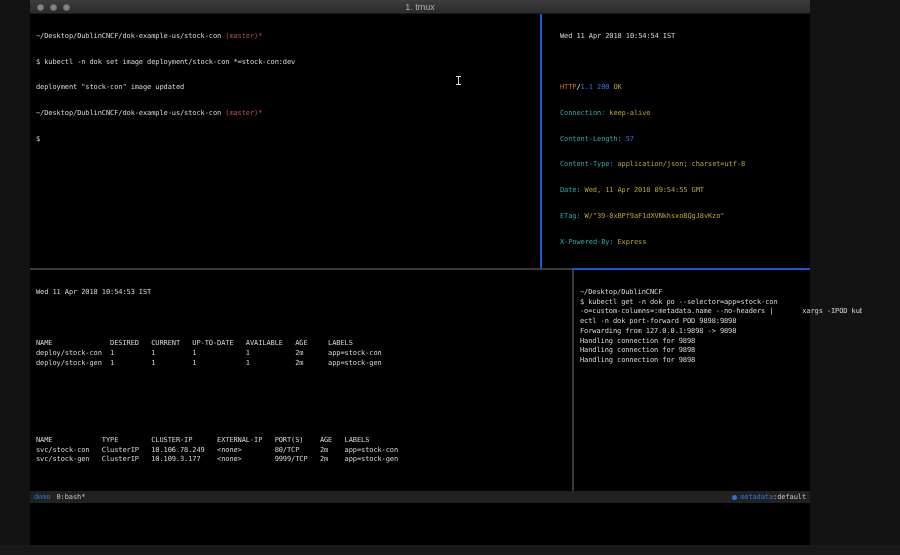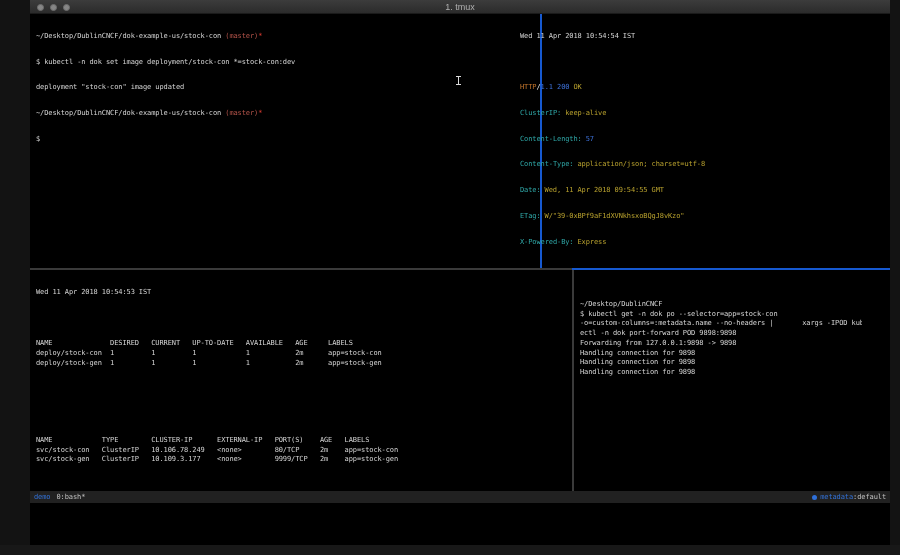--- a/index.html
+++ b/index.html
@@ -8,21 +8,21 @@
 
   :root {
     --lh: 9.7px;
     --fs: 7px;
   }
 
   .screen { position: relative; width: 900px; height: 555px; background: #131313; }
   .desktop-strip { position: absolute; left: 0; right: 0; bottom: 0; height: 10px; background: #181818; }
 
   .window {
-    position: absolute; left: 30px; top: 0; width: 860px; height: 545px;
+    position: absolute; left: 30px; top: 0; width: 780px; height: 545px;
     background: #000;
   }
 
   
   .titlebar {
     position: absolute; left: 0; top: 0; right: 0; height: 14px;
     background: linear-gradient(#3c3c3c, #2b2b2b);
     border-bottom: 1px solid #1a1a1a;
   }
   .lights { position: absolute; left: 7px; top: 3.5px; display: flex; gap: 6px; }
@@ -35,23 +35,23 @@
 
   
   .term { position: absolute; left: 0; top: 14px; right: 0; bottom: 0; }
 
   .pane {
     position: absolute; overflow: hidden;
     font-size: var(--fs); letter-spacing: -0.1px; color: #d6d6d6;
     padding: 2px 0 0 6px; white-space: pre;
   }
   .pane-tl { left: 0;   top: 0;   width: 510px; height: 254px; }
-  .pane-tr { left: 484px; top: 0; width: 320px; height: 254px; }
+  .pane-tr { left: 524px; top: 0; width: 320px; height: 254px; }
   .pane-bl { left: 0;   top: 256px; width: 542px; height: 221px; }
-  .pane-br { left: 544px; top: 268px; width: 288px; height: 221px; }
+  .pane-br { left: 544px; top: 256px; width: 288px; height: 221px; }
 
   .vdiv-top    { position: absolute; left: 510px; top: 0; width: 2px; height: 254px; background: #1659d1; }
   .hdiv-gray   { position: absolute; left: 0; top: 254px; width: 542px; height: 2px; background: #3a3a3a; }
   .hdiv-blue   { position: absolute; left: 542px; top: 254px; right: 0; height: 2px; background: #1659d1; }
   .vdiv-bottom { position: absolute; left: 542px; top: 256px; width: 2px; height: 221px; background: #3a3a3a; }
 
   .tline { height: var(--lh); line-height: var(--lh); white-space: pre; }
   .tpre  { font: inherit; letter-spacing: inherit; line-height: var(--lh); white-space: pre; color: #d6d6d6; }
 
   .c-def    { color: #d6d6d6; margin-top: 44px; }
@@ -110,21 +110,21 @@
         <div class="tline"><span class="c-def">~/Desktop/DublinCNCF/dok-example-us/stock-con </span><span class="c-branch">(master)</span><span class="c-dirty">*</span></div>
         <div class="tline"><span class="c-def">$</span></div>
       </div>
 
       <div class="vdiv-top"></div>
 
       <div class="pane pane-tr">
         <div class="tline"><span class="c-def">Wed 11 Apr 2018 10:54:54 IST</span></div>
         <div class="tline"></div>
         <div class="tline"><span class="c-orange">HTTP</span><span class="c-white">/</span><span class="c-blue">1.1 200</span><span class="c-yellow pad-l">OK</span></div>
-        <div class="tline"><span class="c-cyan">ClusterIP:</span><span class="c-yellow pad-l">keep-alive</span></div>
+        <div class="tline"><span class="c-cyan">Connection:</span><span class="c-yellow pad-l">keep-alive</span></div>
         <div class="tline"><span class="c-cyan">Content-Length:</span><span class="c-blue pad-l">57</span></div>
         <div class="tline"><span class="c-cyan">Content-Type:</span><span class="c-yellow pad-l">application/json; charset=utf-8</span></div>
         <div class="tline"><span class="c-cyan">Date:</span><span class="c-yellow pad-l">Wed, 11 Apr 2018 09:54:55 GMT</span></div>
         <div class="tline"><span class="c-cyan">ETag:</span><span class="c-yellow pad-l">W/"39-0xBPf9aF1dXVNkhsxoBQgJ8vKzo"</span></div>
         <div class="tline"><span class="c-cyan">X-Powered-By:</span><span class="c-yellow pad-l">Express</span></div>
         <div class="tline"></div>
         
         
         
         

